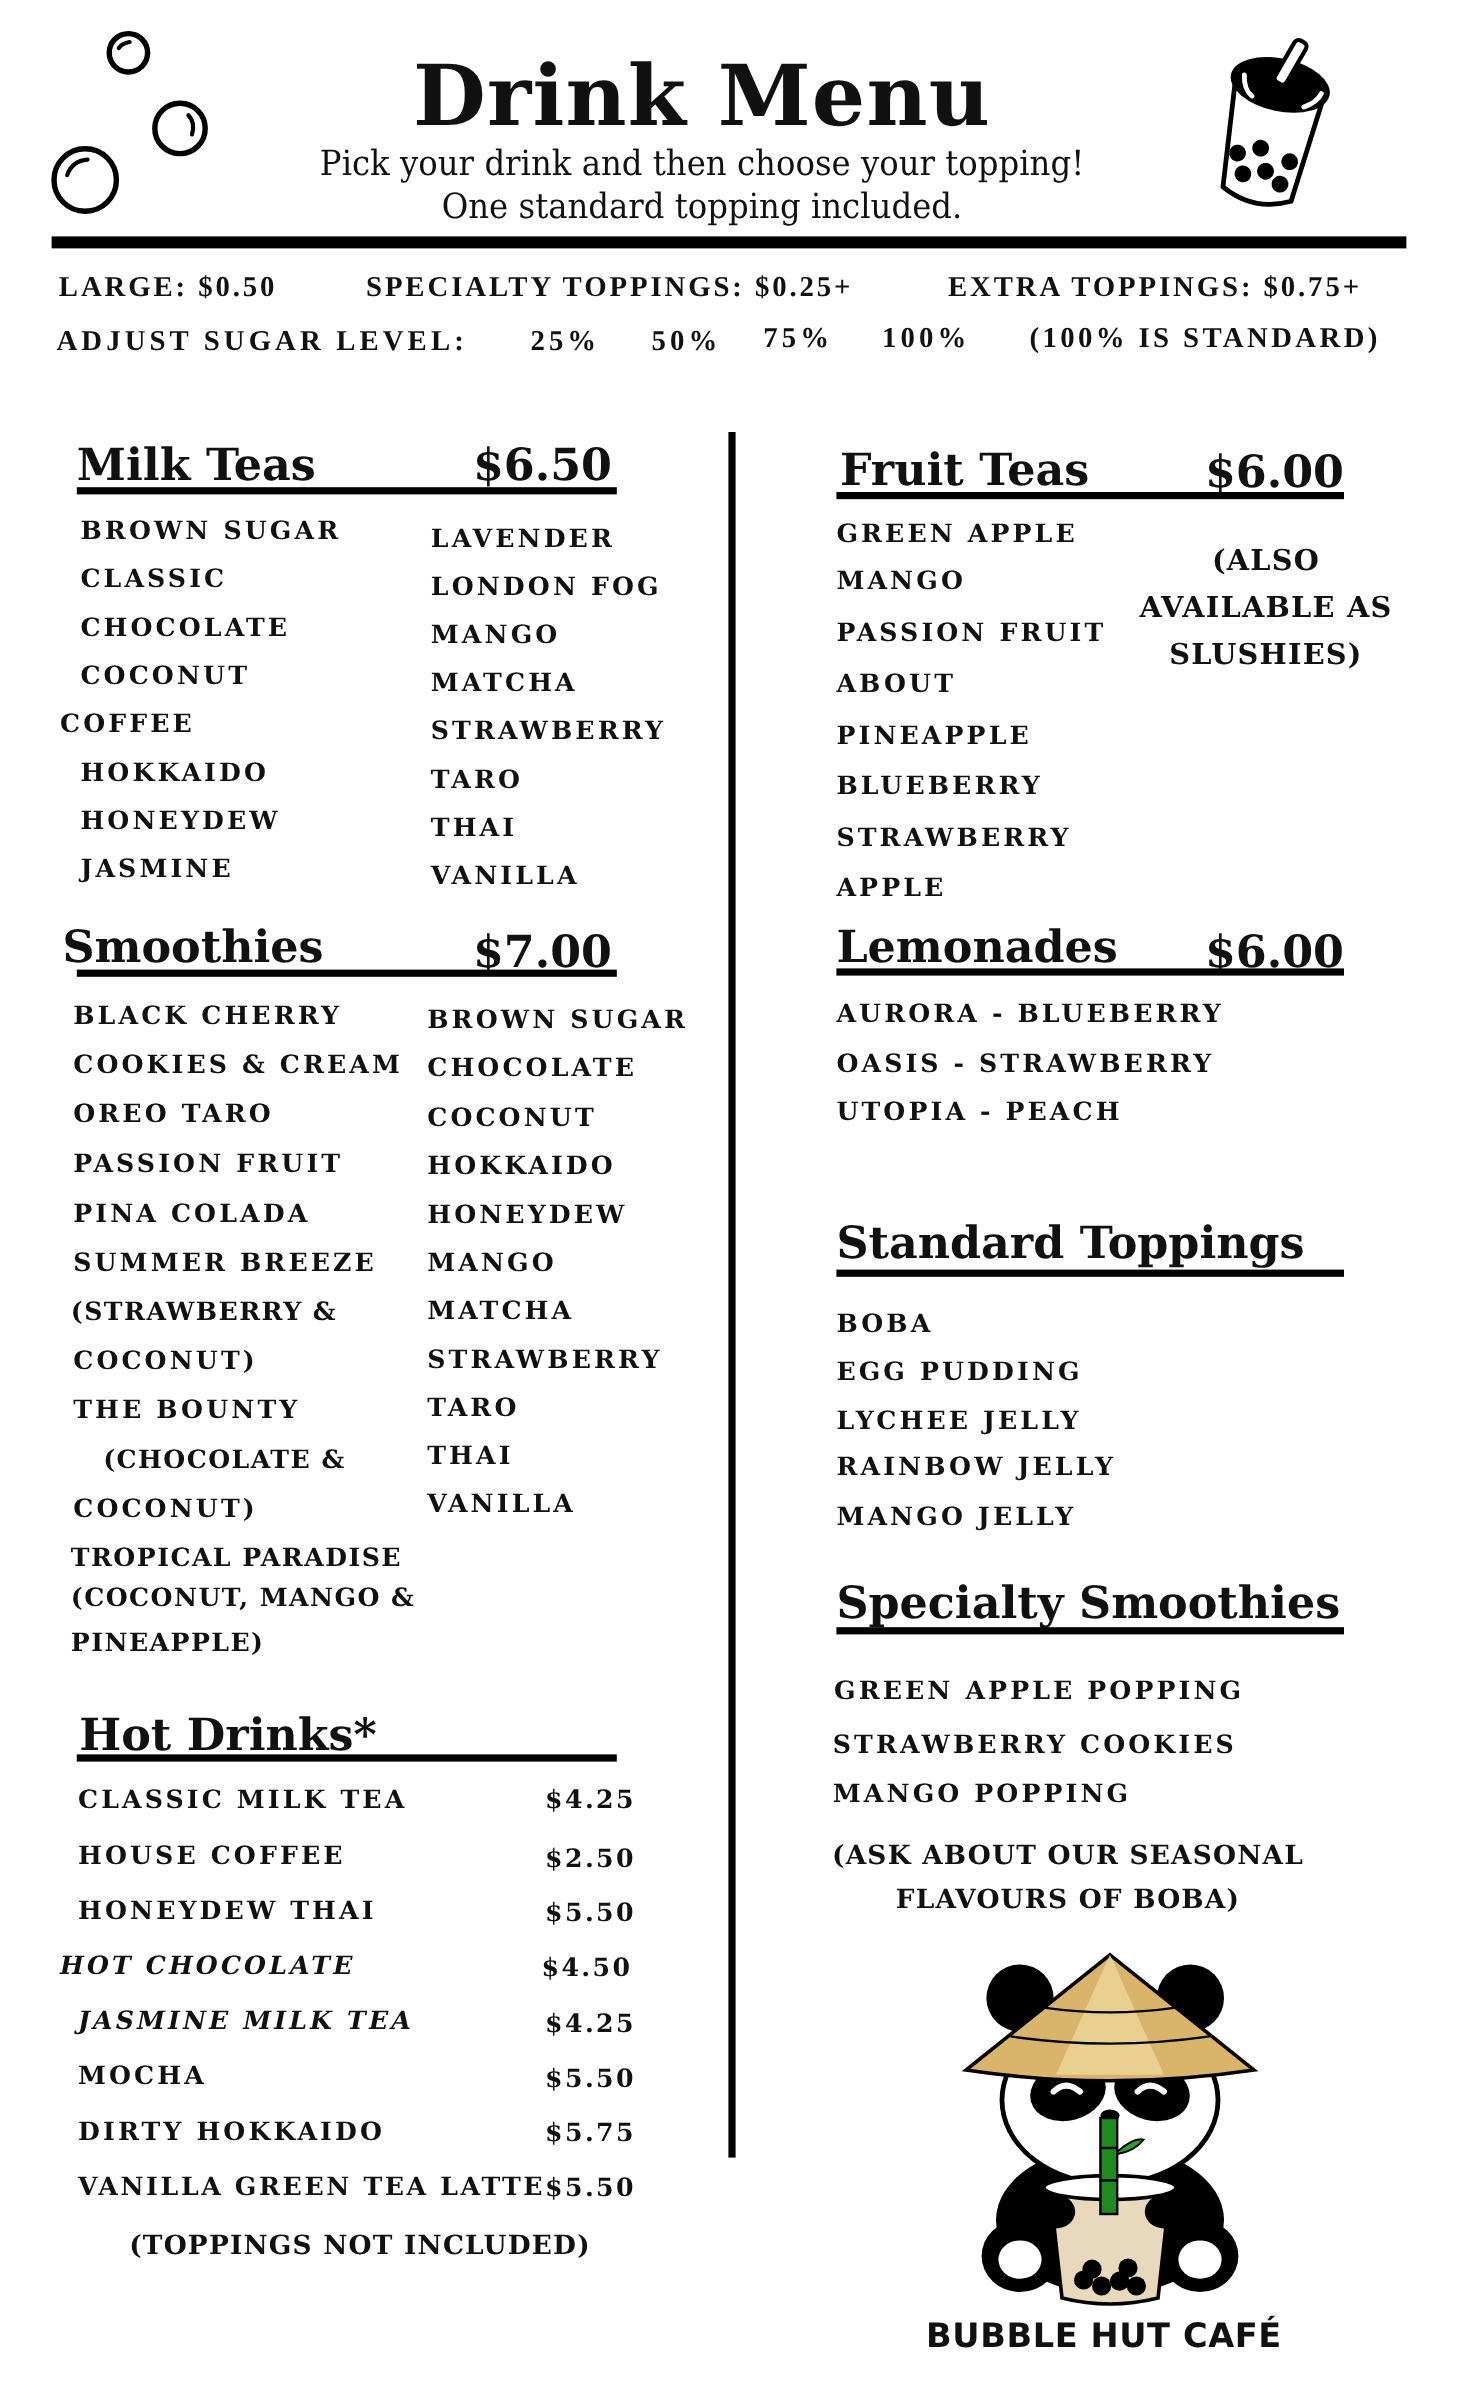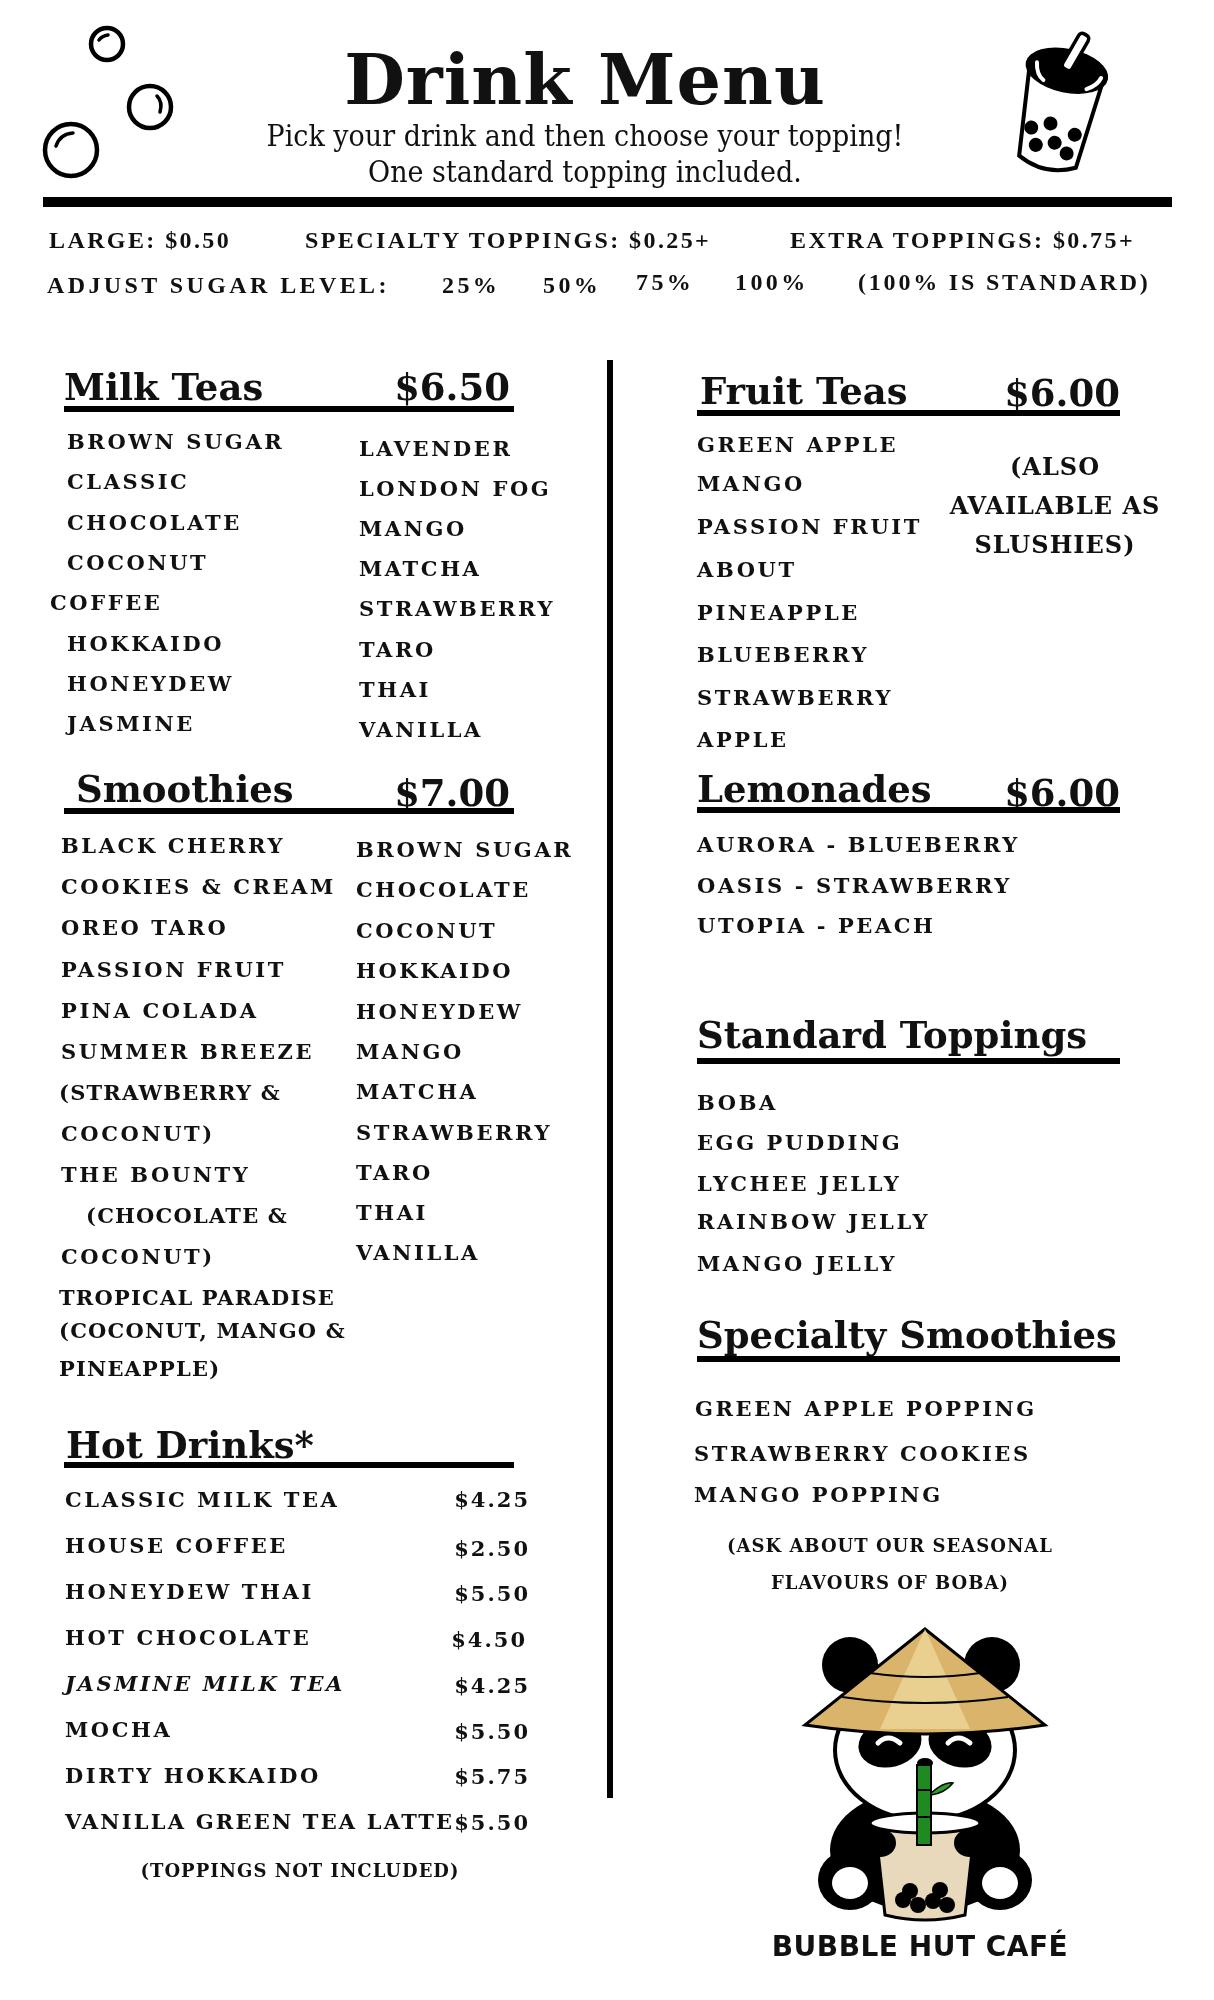--- a/index.html
+++ b/index.html
@@ -18,21 +18,21 @@
   .info { font-family: "Liberation Serif", serif; font-weight: bold; font-size: 24px; line-height: 28px; letter-spacing: 2.4px; white-space: nowrap; }
   .info.sugar { letter-spacing: 3.4px; }
 
   
   .sec-title { font-family: "DejaVu Serif", serif; font-weight: bold; font-size: 37px; line-height: 42px; white-space: nowrap; }
   .sec-price { font-family: "DejaVu Serif", serif; font-weight: bold; font-size: 37px; line-height: 42px; white-space: nowrap; text-align: right; }
   .sec-rule { height: 6px; background: #000; }
 
   .item { font-family: "DejaVu Serif", serif; font-weight: bold; font-size: 21px; line-height: 26px; letter-spacing: 2.6px; white-space: nowrap; }
   .item.tight { letter-spacing: 1.2px; }
-  .note { font-family: "DejaVu Serif", serif; font-weight: bold; font-size: 18px; line-height: 30px; letter-spacing: 1px; text-align: center; white-space: nowrap; }
+  .note { font-family: "DejaVu Serif", serif; font-weight: bold; font-size: 22px; line-height: 30px; letter-spacing: 1px; text-align: center; white-space: nowrap; }
   .hot-price { font-family: "DejaVu Serif", serif; font-weight: bold; font-size: 21px; line-height: 26px; letter-spacing: 2px; text-align: right; width: 90px; }
 
   .divider { left: 607px; top: 360px; width: 6px; height: 1438px; background: #000; }
 
   .brand { font-family: "DejaVu Sans", sans-serif; font-weight: bold; font-size: 28px; line-height: 34px; letter-spacing: 0.5px; white-space: nowrap; text-align: center; }
 </style>
 </head>
 <body>
 
 <div class="abs" style="left:36px;top:20px;width:150px;height:170px;">
@@ -105,21 +105,21 @@
   <div class="abs item" style="left:359px;top:476px;">LONDON FOG</div>
   <div class="abs item" style="left:359px;top:516px;">MANGO</div>
   <div class="abs item" style="left:359px;top:556px;">MATCHA</div>
   <div class="abs item" style="left:359px;top:596px;">STRAWBERRY</div>
   <div class="abs item" style="left:359px;top:637px;">TARO</div>
   <div class="abs item" style="left:359px;top:677px;">THAI</div>
   <div class="abs item" style="left:359px;top:717px;">VANILLA</div>
 </section>
 
 <section>
-  <div class="abs sec-title" style="left:76px;top:768px;text-align:center;">Smoothies</div>
+  <div class="abs sec-title" style="left:52px;top:768px;text-align:center;">Smoothies</div>
   <div class="abs sec-price" style="left:390px;top:772px;width:120px;">$7.00</div>
   <div class="abs sec-rule" style="left:64px;top:808px;width:450px;"></div>
 
   <div class="abs item" style="left:61px;top:833px;">BLACK CHERRY</div>
   <div class="abs item" style="left:61px;top:874px;">COOKIES &amp; CREAM</div>
   <div class="abs item" style="left:61px;top:915px;">OREO TARO</div>
   <div class="abs item" style="left:61px;top:957px;">PASSION FRUIT</div>
   <div class="abs item" style="left:61px;top:998px;">PINA COLADA</div>
   <div class="abs item" style="left:61px;top:1039px;">SUMMER BREEZE</div>
   <div class="abs item tight" style="left:59px;top:1080px;">(STRAWBERRY &amp;</div>
@@ -147,21 +147,21 @@
 <section>
   <div class="abs sec-title" style="left:66px;top:1424px;">Hot Drinks*</div>
   <div class="abs sec-rule" style="left:64px;top:1462px;width:450px;"></div>
 
   <div class="abs item" style="left:65px;top:1487px;">CLASSIC MILK TEA</div>
   <div class="abs hot-price" style="left:440px;top:1487px;">$4.25</div>
   <div class="abs item" style="left:65px;top:1533px;">HOUSE COFFEE</div>
   <div class="abs hot-price" style="left:440px;top:1536px;">$2.50</div>
   <div class="abs item" style="left:65px;top:1579px;">HONEYDEW THAI</div>
   <div class="abs hot-price" style="left:440px;top:1581px;">$5.50</div>
-  <div class="abs item" style="left:65px;top:1625px;">HOT CHOCOLATE</div>
+  <div class="abs item" style="left:50px;top:1625px;font-style:italic;">HOT CHOCOLATE</div>
   <div class="abs hot-price" style="left:437px;top:1627px;">$4.50</div>
   <div class="abs item" style="left:65px;top:1671px;font-style:italic;">JASMINE MILK TEA</div>
   <div class="abs hot-price" style="left:440px;top:1673px;">$4.25</div>
   <div class="abs item" style="left:65px;top:1717px;">MOCHA</div>
   <div class="abs hot-price" style="left:440px;top:1719px;">$5.50</div>
   <div class="abs item" style="left:65px;top:1763px;">DIRTY HOKKAIDO</div>
   <div class="abs hot-price" style="left:440px;top:1764px;">$5.75</div>
   <div class="abs item" style="left:65px;top:1809px;letter-spacing:2.2px;">VANILLA GREEN TEA LATTE</div>
   <div class="abs hot-price" style="left:440px;top:1810px;">$5.50</div>
 

